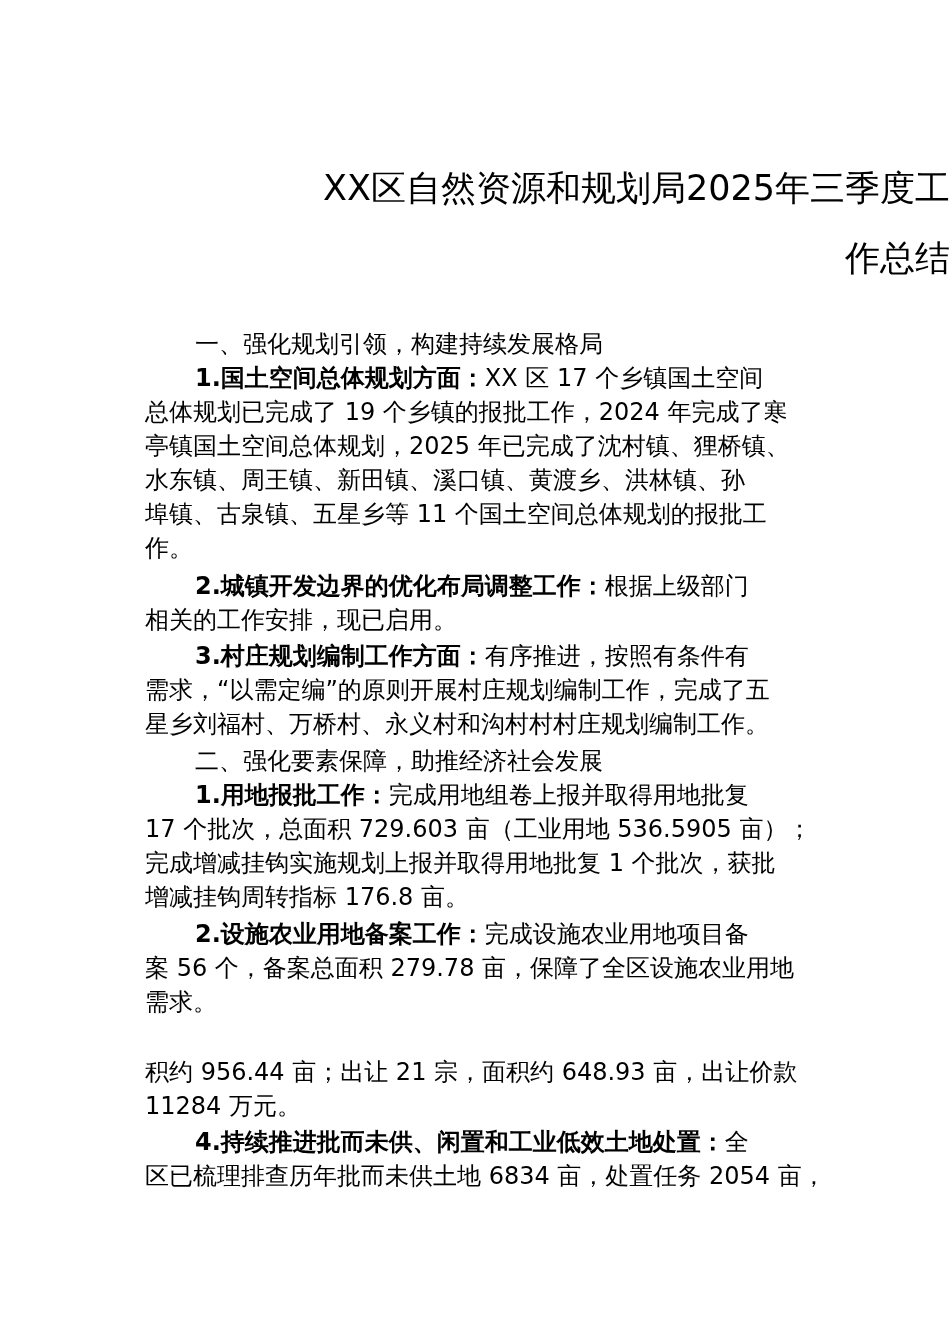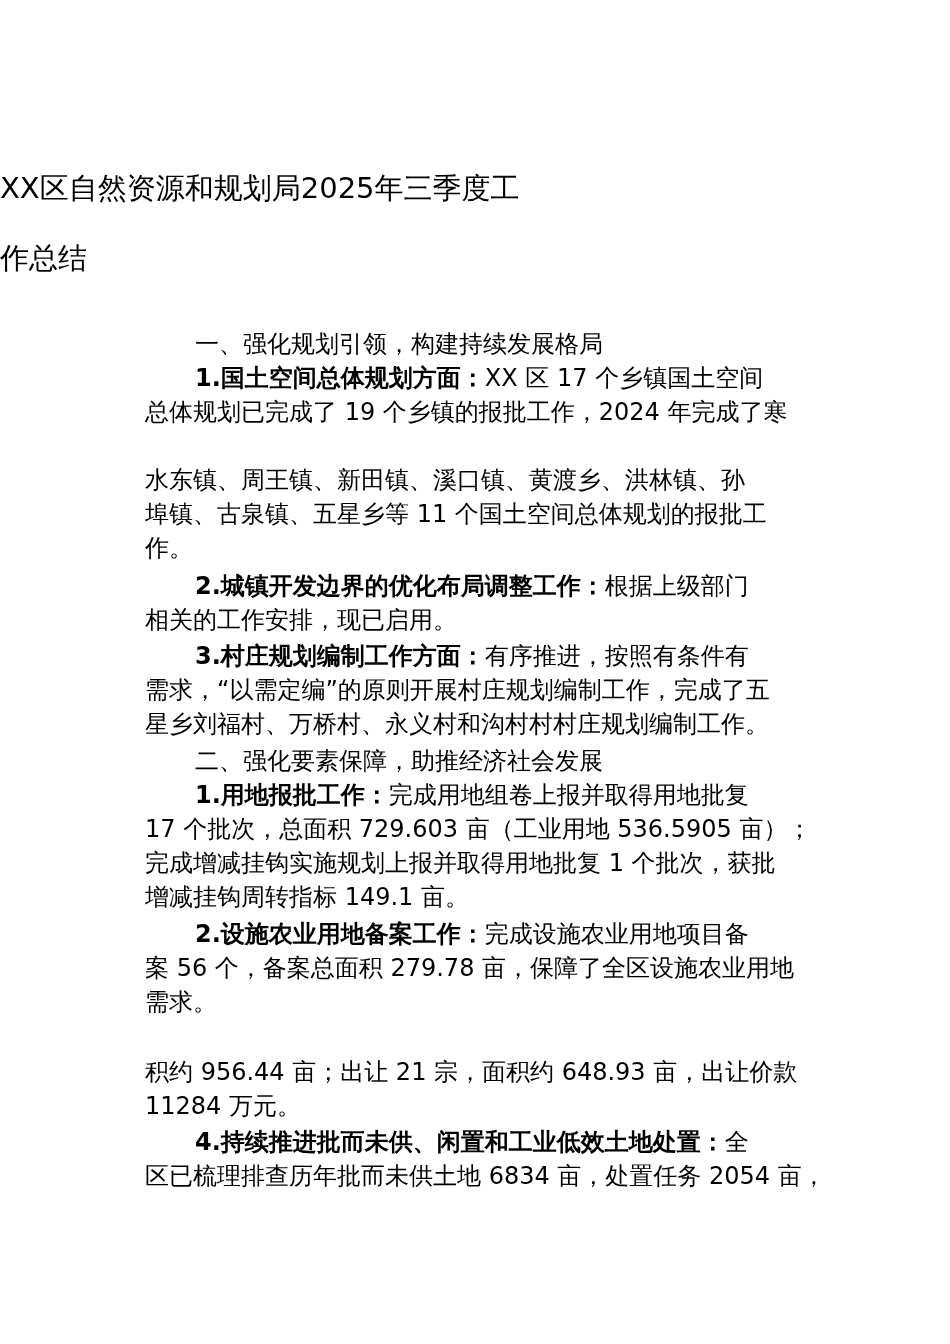--- a/index.html
+++ b/index.html
@@ -20,22 +20,22 @@
       left: 0;
       top: 0;
       width: 950px;
       height: 1344px;
       background: #ffffff;
     }
     .title {
       position: absolute;
       left: 0;
       width: 950px;
-      text-align: left;
-      font-size: 29px;
+      text-align: right;
+      font-size: 35px;
       line-height: 40px;
       font-family: "DejaVu Sans", sans-serif;
       font-weight: normal;
       letter-spacing: 0px;
     }
     .title-line-1 { top: 168px; }
     .title-line-2 { top: 238px; }
 
     .line {
       position: absolute;
@@ -62,20 +62,21 @@
 
   <div class="title title-line-1">XX区自然资源和规划局2025年三季度工</div>
   <div class="title title-line-2">作总结</div>
 
   <div class="line indent heading" style="top:327px">一、强化规划引领，构建持续发展格局</div>
 
   <div class="line indent" style="top:361px">
     <span class="bold">1.国土空间总体规划方面：</span><span>XX 区 17 个乡镇国土空间</span>
   </div>
   <div class="line" style="top:395px">总体规划已完成了 19 个乡镇的报批工作，2024 年完成了寒</div>
+  <div class="line" style="top:429px">亭镇国土空间总体规划，2025 年已完成了沈村镇、狸桥镇、</div>
   <div class="line" style="top:463px">水东镇、周王镇、新田镇、溪口镇、黄渡乡、洪林镇、孙</div>
   <div class="line" style="top:497px">埠镇、古泉镇、五星乡等 11 个国土空间总体规划的报批工</div>
   <div class="line" style="top:531px">作。</div>
 
   <div class="line indent" style="top:569px">
     <span class="bold">2.城镇开发边界的优化布局调整工作：</span><span>根据上级部门</span>
   </div>
   <div class="line" style="top:603px">相关的工作安排，现已启用。</div>
 
   <div class="line indent" style="top:639px">
@@ -84,21 +85,21 @@
   <div class="line" style="top:673px">需求，“以需定编”的原则开展村庄规划编制工作，完成了五</div>
   <div class="line" style="top:707px">星乡刘福村、万桥村、永义村和沟村村村庄规划编制工作。</div>
 
   <div class="line indent heading" style="top:744px">二、强化要素保障，助推经济社会发展</div>
 
   <div class="line indent" style="top:778px">
     <span class="bold">1.用地报批工作：</span><span>完成用地组卷上报并取得用地批复</span>
   </div>
   <div class="line" style="top:812px">17 个批次，总面积 729.603 亩（工业用地 536.5905 亩）；</div>
   <div class="line" style="top:846px">完成增减挂钩实施规划上报并取得用地批复 1 个批次，获批</div>
-  <div class="line" style="top:880px">增减挂钩周转指标 149.1 亩。</div>
+  <div class="line" style="top:880px">增减挂钩周转指标 176.8 亩。</div>
 
   <div class="line indent" style="top:917px">
     <span class="bold">2.设施农业用地备案工作：</span><span>完成设施农业用地项目备</span>
   </div>
   <div class="line" style="top:951px">案 56 个，备案总面积 279.78 亩，保障了全区设施农业用地</div>
   <div class="line" style="top:985px">需求。</div>
 
   <div class="line" style="top:1055px">积约 956.44 亩；出让 21 宗，面积约 648.93 亩，出让价款</div>
   <div class="line" style="top:1089px">11284 万元。</div>
 

